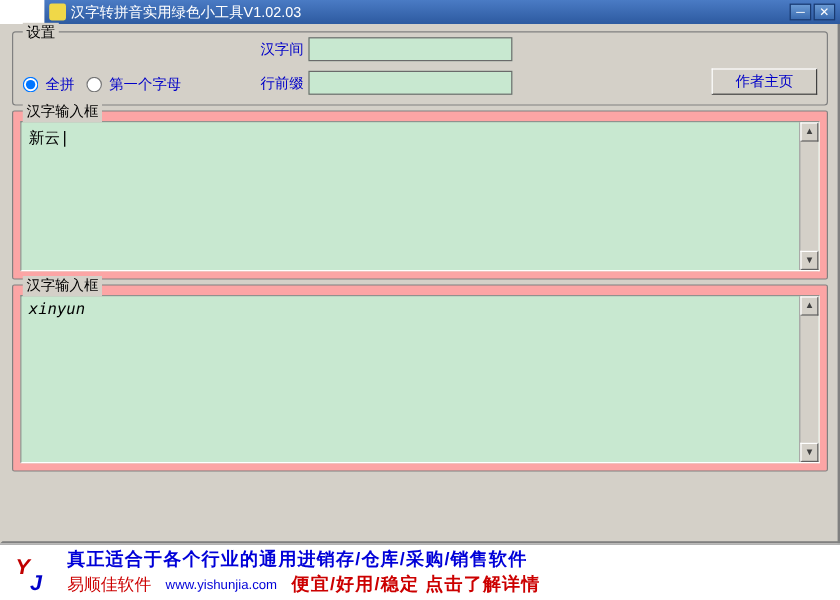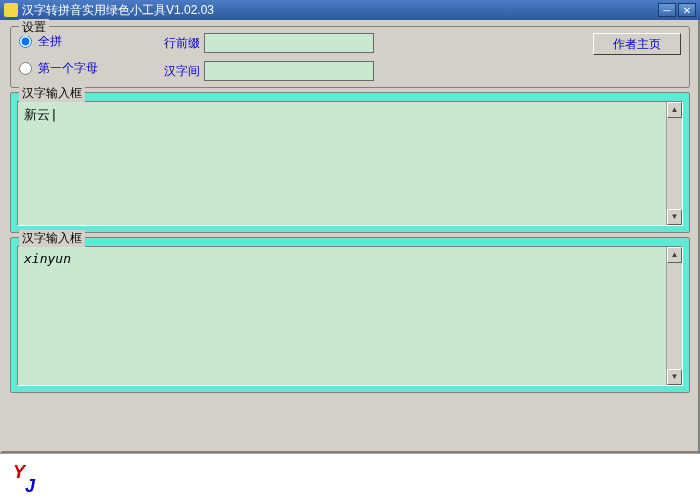--- a/index.html
+++ b/index.html
@@ -12,20 +12,21 @@
   overflow: hidden;
 }
 .titlebar {
   background: linear-gradient(to bottom, #4a7bc4, #2d5aa0);
   height: 20px;
   display: flex;
   align-items: center;
   padding: 0 4px;
   color: #fff;
   position: relative;
+  margin-left: 37px;
 }
 .titlebar-icon {
   width: 14px; height: 14px;
   background: #f0d848;
   border-radius: 2px;
   margin-right: 4px;
   display: inline-block;
 }
 .titlebar-text { flex: 1; font-size: 12px; }
 .titlebar-btns { display: flex; gap: 2px; }
@@ -49,32 +50,32 @@
   border-bottom: 2px solid #808080;
 }
 .settings-group {
   border: 1px solid #808080;
   border-radius: 3px;
   padding: 6px 8px 8px 8px;
   position: relative;
   margin-bottom: 4px;
   background: #d4d0c8;
   display: flex;
-  align-items: flex-start;
+  align-items: flex-end;
   height: 62px;
 }
 .group-legend {
   position: absolute;
   top: -8px;
   left: 8px;
   background: #d4d0c8;
   padding: 0 3px;
   font-size: 12px;
 }
-.radio-col { display: flex; flex-direction: column; gap: 10px; margin-right: 50px; }
+.radio-col { display: flex; flex-direction: row; gap: 10px; margin-right: 50px; }
 .radio-item { display: flex; align-items: center; gap: 4px; color: #0000c8; }
 .radio-item input { margin-right: 2px; }
 .field-col { display: flex; flex-direction: column; gap: 8px; }
 .field-row { display: flex; align-items: center; gap: 4px; }
 .field-label { color: #0000c8; width: 52px; text-align: right; }
 .text-input {
   width: 170px; height: 20px;
   background: #c8e8d0;
   border: 1px solid #6a6a6a;
   padding: 2px 4px;
@@ -95,21 +96,21 @@
   color: #0000c8;
   cursor: pointer;
   font-size: 12px;
   font-family: inherit;
   margin-left: 16px;
 }
 .text-group {
   border: 1px solid #808080;
   border-radius: 2px;
   position: relative;
-  background: #5eead4;
+  background: #fca5a5;
   padding: 8px 6px 6px 6px;
   margin-bottom: 4px;
 }
 .textarea-wrap {
   display: flex;
   border-top: 1px solid #808080;
   border-left: 1px solid #808080;
   border-right: 1px solid #fff;
   border-bottom: 1px solid #fff;
   background: #c8e8d0;
@@ -189,25 +190,25 @@
         <input type="radio" name="mode" checked="" style="">
         <span>全拼</span>
       </label>
       <label class="radio-item">
         <input type="radio" name="mode" style="">
         <span>第一个字母</span>
       </label>
     </div>
     <div class="field-col">
       <div class="field-row">
+        <span class="field-label">汉字间</span>
+        <input class="text-input" value="" style="">
+      </div>
+      <div class="field-row">
         <span class="field-label">行前缀</span>
-        <input class="text-input" value="" style="">
-      </div>
-      <div class="field-row">
-        <span class="field-label">汉字间</span>
         <input class="text-input" value="" style="">
       </div>
     </div>
     <div class="btn-col">
       <button class="win-btn">作者主页</button>
     </div>
   </div>
 
   <div class="text-group input-group">
     <div class="group-legend">汉字输入框</div>
@@ -235,13 +236,21 @@
 
 </div>
 
 <div class="footer">
   <div class="footer-logo">
     <svg width="40" height="38" viewBox="0 0 40 38">
       <text x="6" y="20" font-size="18" font-weight="bold" fill="#c00000" font-style="italic">Y</text>
       <text x="18" y="34" font-size="18" font-weight="bold" fill="#0000c8" font-style="italic">J</text>
     </svg>
   </div>
+  <div class="footer-text">
+    <div class="footer-line1">真正适合于各个行业的通用进销存/仓库/采购/销售软件</div>
+    <div class="footer-line2">
+      <span class="footer-brand">易顺佳软件</span>
+      <span class="footer-url">www.yishunjia.com</span>
+      <span class="footer-slogan">便宜/好用/稳定 点击了解详情</span>
+    </div>
+  </div>
 </div>
 
 </body></html>

